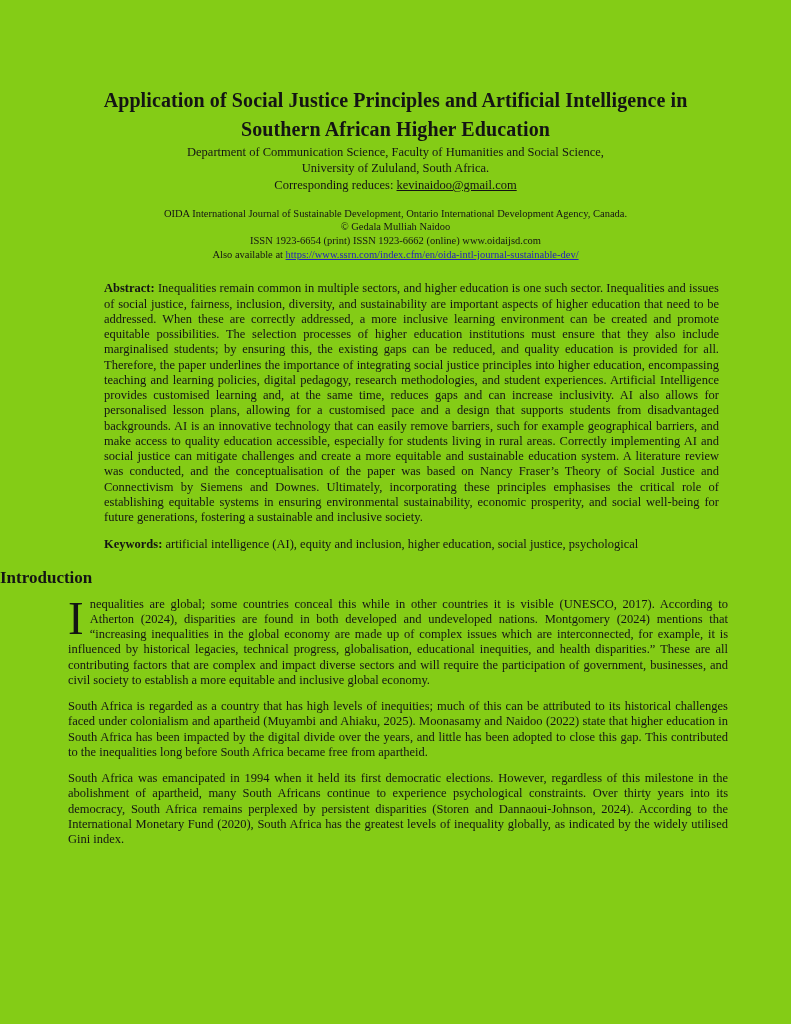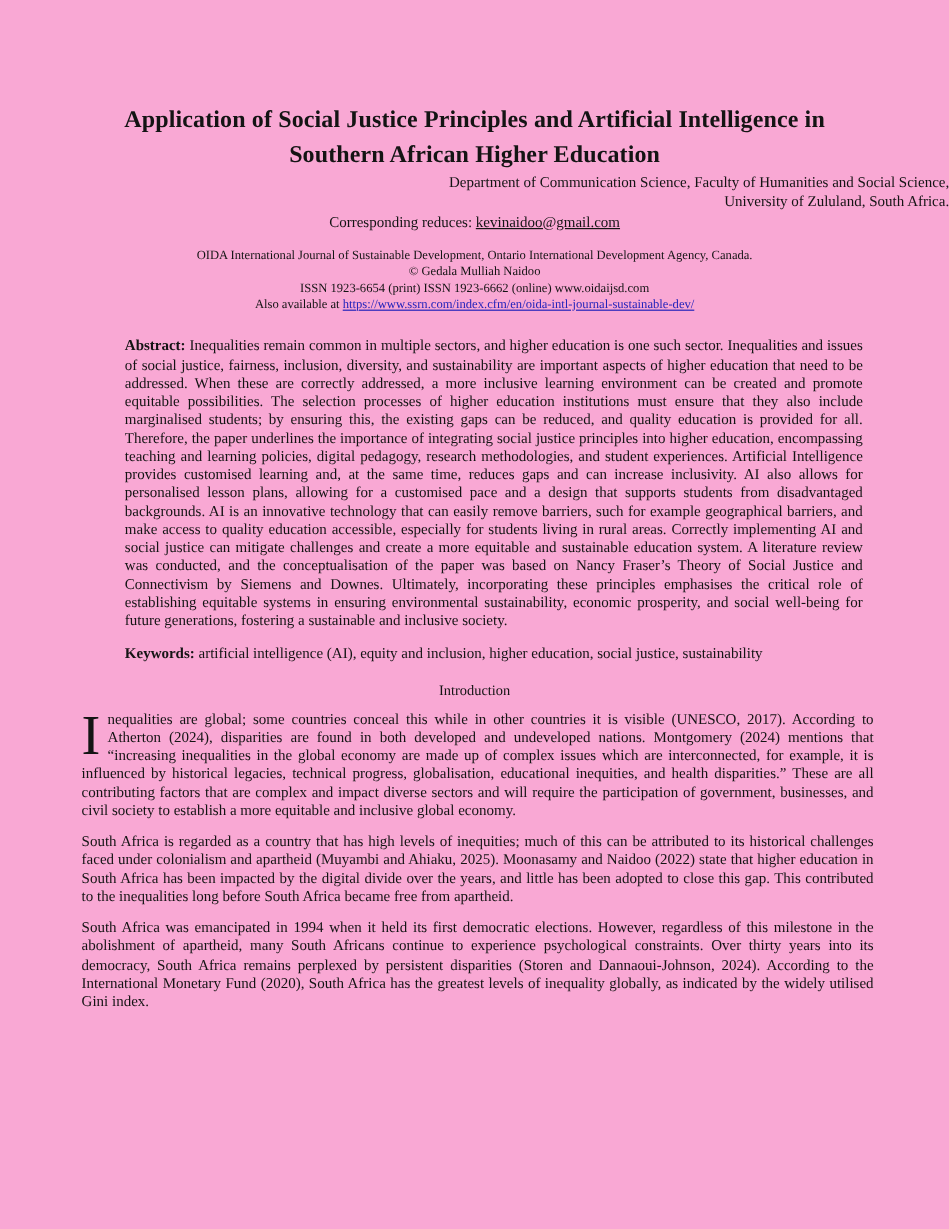--- a/index.html
+++ b/index.html
@@ -5,21 +5,21 @@
   html, body {
     margin: 0;
     padding: 0;
     background: #e8e8e8;
   }
   .page {
     position: relative;
     width: 791px;
     height: 1024px;
     margin: 0 auto;
-    background: #f9a8d4;
+    background: #84cc16;
     font-family: "Liberation Serif", "DejaVu Serif", serif;
     color: #141414;
     overflow: hidden;
     box-sizing: border-box;
   }
   .header {
     text-align: center;
     padding-top: 86px;
   }
   .paper-title {
@@ -32,21 +32,20 @@
   }
   .author-name {
     font-size: 13.5px;
     font-weight: bold;
     margin-top: 16px;
     line-height: 1.3;
   }
   .affil-line {
     font-size: 12.5px;
     line-height: 1.3;
-    text-align: right;
   }
   .corresponding {
     font-size: 12.5px;
     line-height: 1.3;
   }
   .email-link {
     font-weight: normal;
     color: #141414;
     text-decoration: underline;
   }
@@ -68,23 +67,22 @@
   .keywords-block {
     margin: 12px 74px 0 104px;
     text-align: justify;
     font-size: 12.5px;
     line-height: 1.22;
   }
   .bold-label {
     font-weight: bold;
   }
   .section-heading {
-    text-align: center;
-    font-size: 12px;
-    font-weight: normal;
+    font-size: 17px;
+    font-weight: bold;
     margin: 15px 0 9px 0;
   }
   .body-section {
     margin: 0 63px 0 68px;
   }
   .para {
     text-align: justify;
     font-size: 12.5px;
     line-height: 1.22;
     margin: 0 0 11px 0;
@@ -113,21 +111,21 @@
     <div>© Gedala Mulliah Naidoo</div>
     <div>ISSN 1923-6654 (print) ISSN 1923-6662 (online) www.oidaijsd.com</div>
     <div><span>Also available at </span><a href="#" class="ssrn-link" style="color: rgb(35, 35, 187);">https://www.ssrn.com/index.cfm/en/oida-intl-journal-sustainable-dev/</a></div>
   </div>
 
   <div class="abstract-block">
     <span class="bold-label">Abstract:</span><span> Inequalities remain common in multiple sectors, and higher education is one such sector. Inequalities and issues of social justice, fairness, inclusion, diversity, and sustainability are important aspects of higher education that need to be addressed. When these are correctly addressed, a more inclusive learning environment can be created and promote equitable possibilities. The selection processes of higher education institutions must ensure that they also include marginalised students; by ensuring this, the existing gaps can be reduced, and quality education is provided for all. Therefore, the paper underlines the importance of integrating social justice principles into higher education, encompassing teaching and learning policies, digital pedagogy, research methodologies, and student experiences. Artificial Intelligence provides customised learning and, at the same time, reduces gaps and can increase inclusivity. AI also allows for personalised lesson plans, allowing for a customised pace and a design that supports students from disadvantaged backgrounds. AI is an innovative technology that can easily remove barriers, such for example geographical barriers, and make access to quality education accessible, especially for students living in rural areas. Correctly implementing AI and social justice can mitigate challenges and create a more equitable and sustainable education system. A literature review was conducted, and the conceptualisation of the paper was based on Nancy Fraser’s Theory of Social Justice and Connectivism by Siemens and Downes. Ultimately, incorporating these principles emphasises the critical role of establishing equitable systems in ensuring environmental sustainability, economic prosperity, and social well-being for future generations, fostering a sustainable and inclusive society.</span>
   </div>
 
   <div class="keywords-block">
-    <span class="bold-label">Keywords:</span><span> artificial intelligence (AI), equity and inclusion, higher education, social justice, sustainability</span>
+    <span class="bold-label">Keywords:</span><span> artificial intelligence (AI), equity and inclusion, higher education, social justice, psychological</span>
   </div>
 
   <div class="section-heading">Introduction</div>
 
   <div class="body-section">
     <p class="para"><span class="dropcap">I</span><span>nequalities are global; some countries conceal this while in other countries it is visible (UNESCO, 2017). According to Atherton (2024), disparities are found in both developed and undeveloped nations. Montgomery (2024) mentions that “increasing inequalities in the global economy are made up of complex issues which are interconnected, for example, it is influenced by historical legacies, technical progress, globalisation, educational inequities, and health disparities.” These are all contributing factors that are complex and impact diverse sectors and will require the participation of government, businesses, and civil society to establish a more equitable and inclusive global economy.</span></p>
     <p class="para">South Africa is regarded as a country that has high levels of inequities; much of this can be attributed to its historical challenges faced under colonialism and apartheid (Muyambi and Ahiaku, 2025). Moonasamy and Naidoo (2022) state that higher education in South Africa has been impacted by the digital divide over the years, and little has been adopted to close this gap. This contributed to the inequalities long before South Africa became free from apartheid.</p>
     <p class="para">South Africa was emancipated in 1994 when it held its first democratic elections. However, regardless of this milestone in the abolishment of apartheid, many South Africans continue to experience psychological constraints. Over thirty years into its democracy, South Africa remains perplexed by persistent disparities (Storen and Dannaoui-Johnson, 2024). According to the International Monetary Fund (2020), South Africa has the greatest levels of inequality globally, as indicated by the widely utilised Gini index.</p>
   </div>
 

